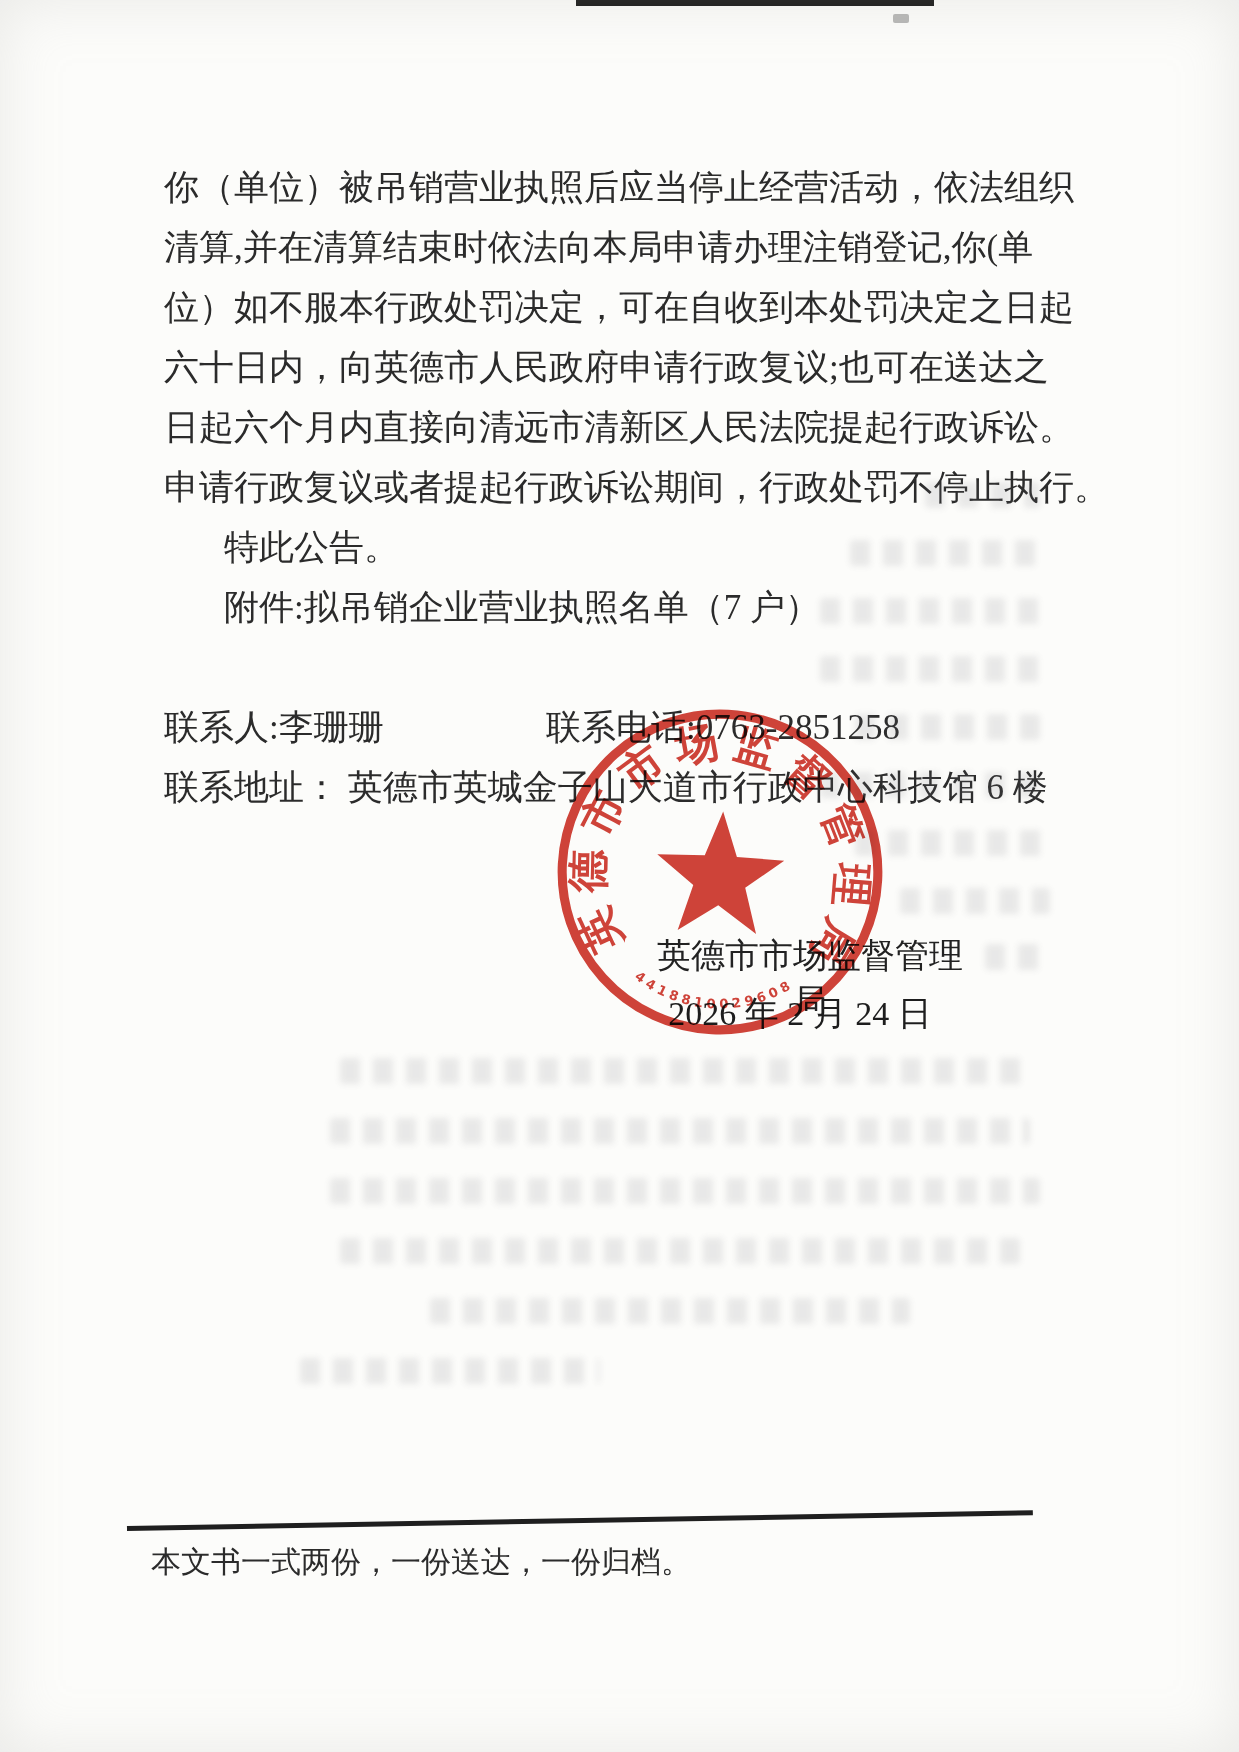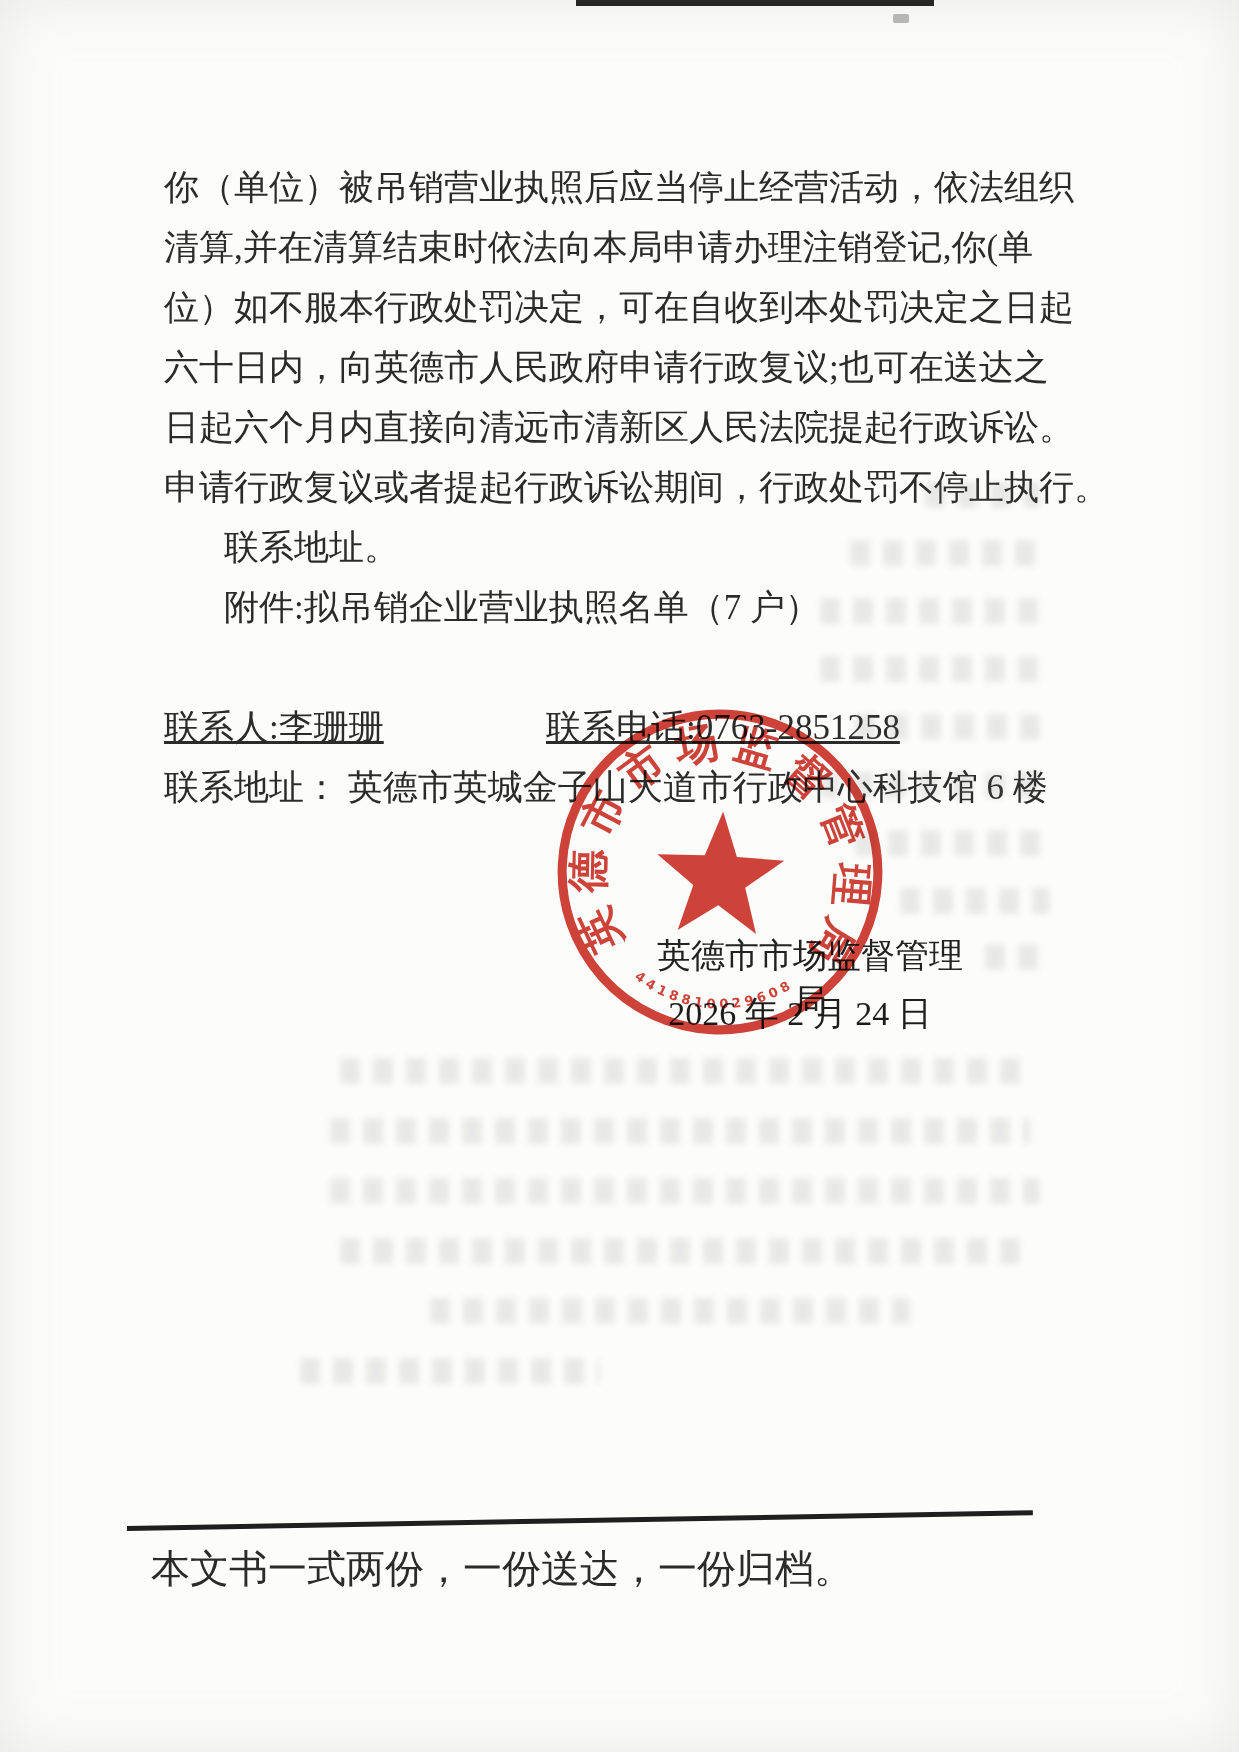--- a/index.html
+++ b/index.html
@@ -21,42 +21,42 @@
   
   .text-block { position:absolute; left:164px; top:158px; width:802px; font-size:35px; color:#2b2b2b; }
   .body-line {
     height:60px; line-height:60px;
     text-align:justify; text-align-last:justify;
     white-space:nowrap;
   }
   .closing-line   { height:60px; line-height:60px; padding-left:60px; }
   .attachment-line{ height:60px; line-height:60px; padding-left:60px; }
   .spacer-line    { height:60px; }
-  .contact-line   { height:60px; line-height:60px; display:flex;text-decoration:underline; }
+  .contact-line   { height:60px; line-height:60px; display:flex; }
   .contact-person { width:382px; }
   .address-line   { height:60px; line-height:60px; white-space:nowrap; }
 
   
   .sign-org  { position:absolute; left:642px; top:933px; width:336px; text-align:center; font-size:34px; color:#222; z-index:3; }
   .sign-date { position:absolute; left:640px; top:991px; width:320px; text-align:center; font-size:34px; color:#1d1d1d; z-index:3; }
 
   
   .seal {
     position:absolute; left:548px; top:700px; width:344px; height:344px;
     z-index:4; mix-blend-mode:multiply; opacity:.92;
     transform:rotate(3deg);
   }
   .seal-ring   { fill:none; stroke:#cd3429; stroke-width:9; }
   .seal-star   { fill:#cd3429; }
   .seal-char   { font-family:"Liberation Serif",serif; font-size:42px; font-weight:bold; fill:#cd3429; text-anchor:middle; }
   .seal-serial { font-family:"DejaVu Sans",sans-serif; font-size:13px; letter-spacing:4px; fill:#cd3429; font-weight:bold; }
 
   
   .footer-rule { position:absolute; left:127px; top:1526px; width:906px; height:5px; background:#1f1f1f; transform:rotate(-1deg); transform-origin:left center; }
-  .footer-note { position:absolute; left:151px; top:1542px; font-size:39px; color:#2b2b2b; white-space:nowrap; }
+  .footer-note { position:absolute; left:151px; top:1542px; font-size:30px; color:#2b2b2b; white-space:nowrap; }
 
   
   .ghost {
     position:absolute; height:26px; border-radius:4px;
     filter:blur(3px); opacity:.45;
     background:repeating-linear-gradient(90deg, rgba(112,112,120,.30) 0 20px, rgba(112,112,120,0) 20px 33px);
     pointer-events:none;
   }
 </style>
 </head>
@@ -67,21 +67,21 @@
   <div class="scan-top-bar"></div>
   <div class="scan-speck"></div>
 
   <div class="text-block">
     <div class="body-line">你（单位）被吊销营业执照后应当停止经营活动，依法组织</div>
     <div class="body-line">清算,并在清算结束时依法向本局申请办理注销登记,你(单</div>
     <div class="body-line">位）如不服本行政处罚决定，可在自收到本处罚决定之日起</div>
     <div class="body-line">六十日内，向英德市人民政府申请行政复议;也可在送达之</div>
     <div class="body-line">日起六个月内直接向清远市清新区人民法院提起行政诉讼。</div>
     <div class="body-line">申请行政复议或者提起行政诉讼期间，行政处罚不停止执行。</div>
-    <div class="closing-line">联系地址。</div>
+    <div class="closing-line">特此公告。</div>
     <div class="attachment-line">附件:拟吊销企业营业执照名单（7 户）</div>
     <div class="spacer-line"></div>
     <div class="contact-line">
       <span class="contact-person">联系人:李珊珊</span>
       <span class="contact-phone">联系电话:0763-2851258</span>
     </div>
     <div class="address-line">联系地址： 英德市英城金子山大道市行政中心科技馆 6 楼</div>
   </div>
 
   <div class="sign-org">英德市市场监督管理局</div>

